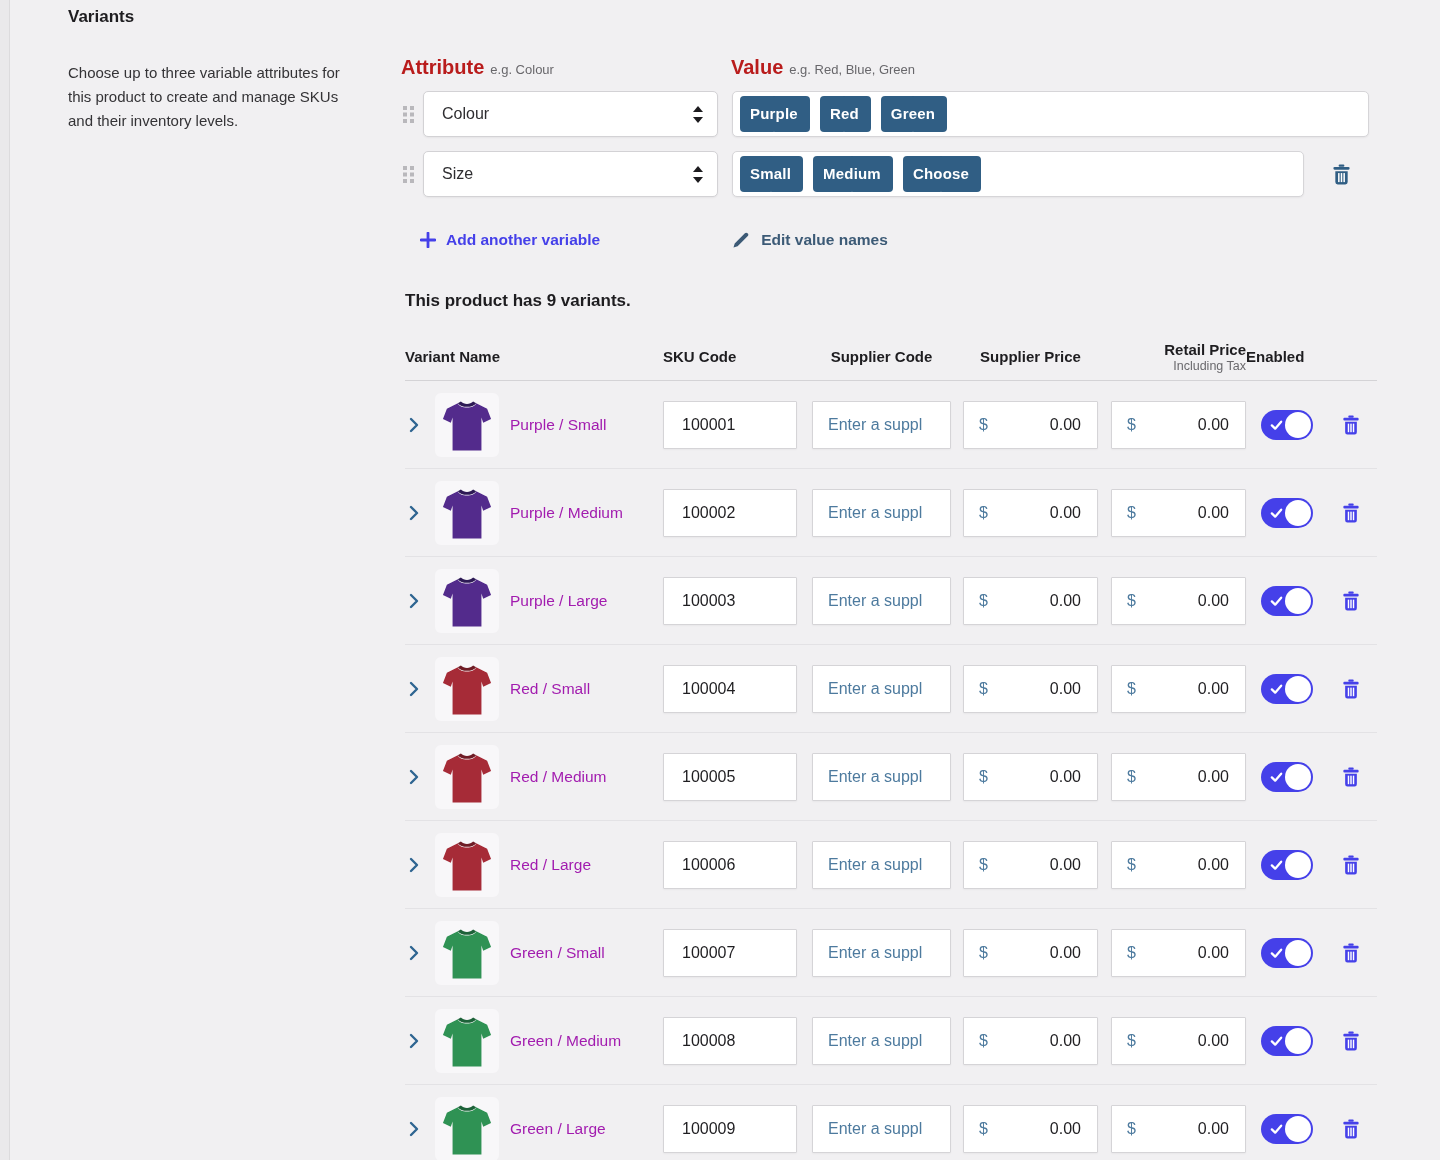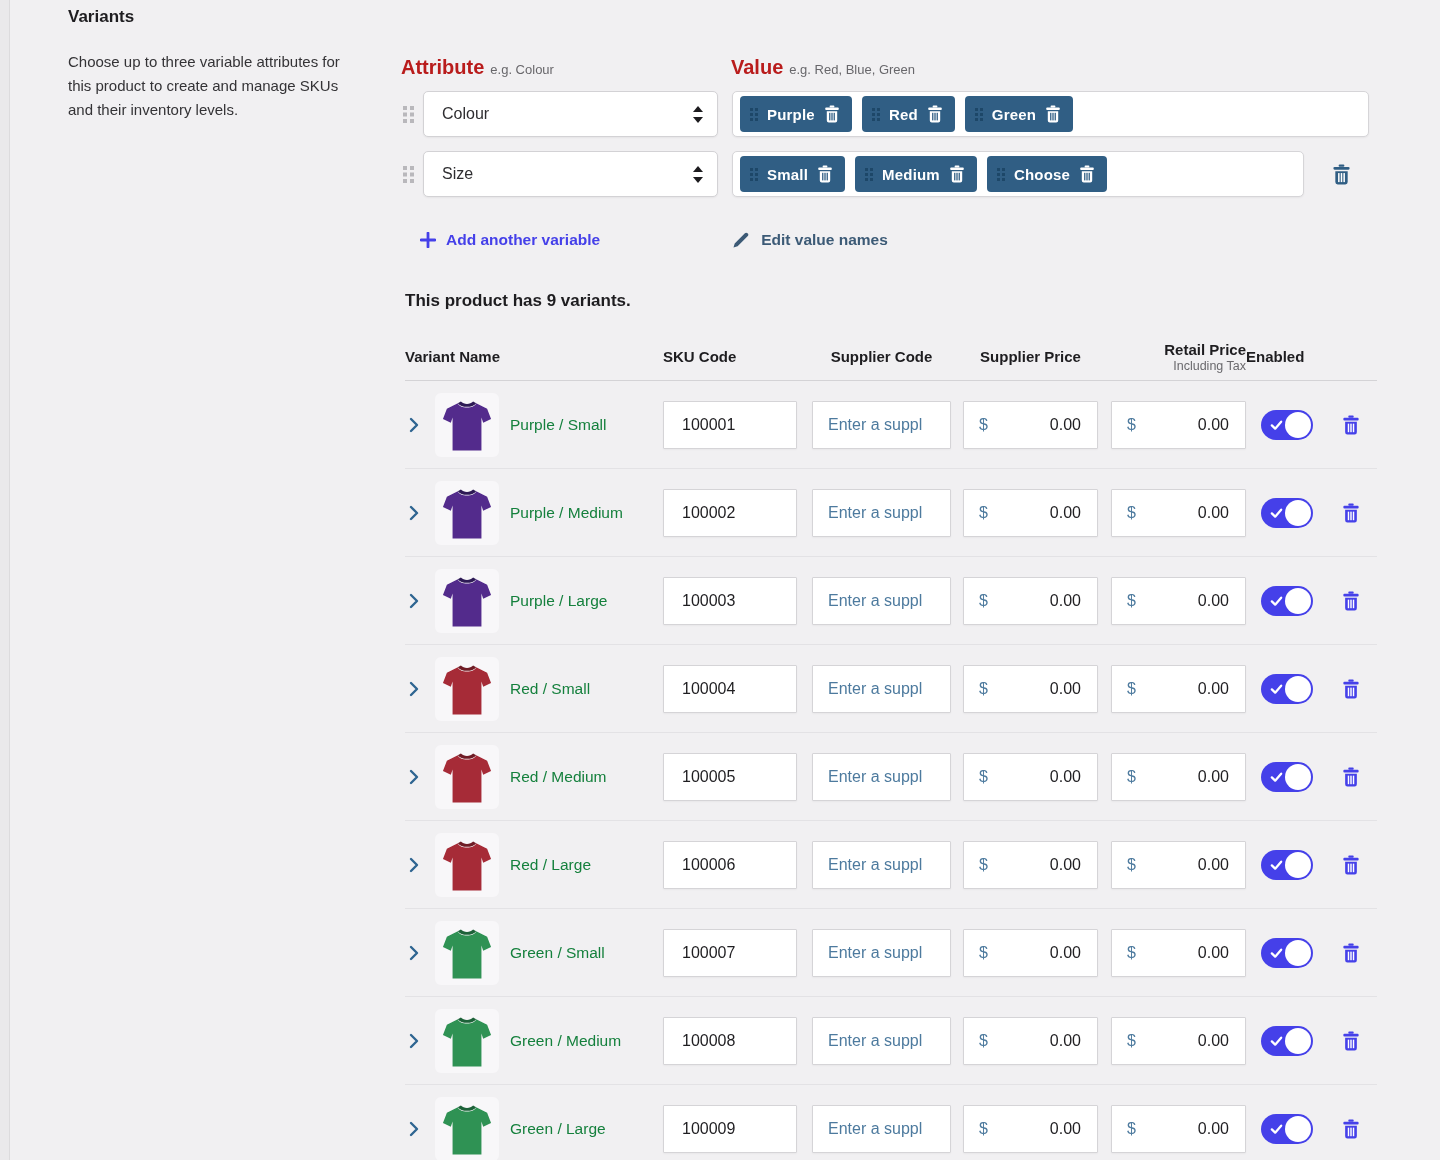--- a/index.html
+++ b/index.html
@@ -8,21 +8,21 @@
     font-family:"Liberation Sans", sans-serif;
     background:#f1f0f2;
     color:#2b2a2d;
     position:relative;
   }
   .edge-strip { position:absolute; left:0; top:0; width:10px; height:1160px;
     background:#eae9eb; border-right:1px solid #dcdbdd; }
 
   
   .section-title { position:absolute; left:68px; top:7px; font-size:17px; font-weight:700; color:#1e1d20; }
-  .section-desc  { position:absolute; left:68px; top:50px; width:292px; font-size:15px; line-height:24px; color:#343336; }
+  .section-desc  { position:absolute; left:68px; top:61px; width:292px; font-size:15px; line-height:24px; color:#343336; }
 
   
   .right-col { position:absolute; left:401px; top:56px; width:1000px; }
 
   .labels-row { display:flex; height:20px; margin-bottom:15px; align-items:baseline; }
   .label-attr-group { width:330px; }
   .bold-label { font-size:20px; font-weight:700; color:#b91c1c; }
   .hint { font-size:13px; color:#68676b; font-weight:400; margin-left:6px; }
 
   .attr-row { display:flex; align-items:center; height:46px; margin-bottom:14px; }
@@ -45,21 +45,21 @@
     display:flex; align-items:center; padding-left:7px;
     box-shadow:0 1px 2px rgba(0,0,0,0.05);
   }
   .attr-row.has-delete .value-box { width:572px; }
   .attr-trash { margin-left:28px; visibility:hidden; display:flex; cursor:pointer; }
   .attr-row.has-delete .attr-trash { visibility:visible; }
 
   .chip {
     display:inline-flex; align-items:center; height:36px;
     background:var(--chip); color:#fff; border-radius:4px;
-    padding:0 12px 0 10px; margin-right:10px; gap:9px; cursor:grab;
+    padding:0 12px 0 10px; margin-right:10px; gap:9px; cursor:grab;flex-direction:column;
   }
   .chip-label { font-size:15px; font-weight:700; letter-spacing:0.2px; }
   .chip-trash { display:flex; cursor:pointer; }
 
   .links-row { display:flex; align-items:center; margin-top:32px; height:22px; }
   .add-attr { display:flex; align-items:center; margin-left:19px; gap:10px; cursor:pointer; }
   .add-attr span { font-size:15.5px; font-weight:700; color:var(--indigo); }
   .edit-values { display:flex; align-items:center; margin-left:132px; gap:11px; cursor:pointer; }
   .edit-values span { font-size:15.5px; font-weight:700; color:#3c5a76; }
 
@@ -75,21 +75,21 @@
   .th-supcode { width:139px; margin-left:15px; text-align:center; }
   .th-sprice { width:135px; margin-left:12px; text-align:center; }
   .th-rprice { width:135px; margin-left:13px; text-align:right; }
   .th-rprice .sub { display:block; font-size:12.5px; font-weight:400; color:#6a696d; margin-top:1px; }
   .th-enabled { width:90px; margin-left:0; }
 
   .variant-row { display:flex; align-items:center; height:88px; border-bottom:1px solid #e3e2e5; }
   .chev { width:18px; flex:none; display:flex; justify-content:center; cursor:pointer; }
   .thumb { width:64px; height:64px; margin-left:12px; flex:none;
     background:#f8f7f9; border-radius:6px; overflow:hidden; display:flex; align-items:center; justify-content:center; }
-  .vname { width:152px; margin-left:11px; flex:none; font-size:15.5px; color:#15803d; }
+  .vname { width:152px; margin-left:11px; flex:none; font-size:15.5px; color:#a21caf; }
   input { font-family:"Liberation Sans", sans-serif; outline:none; }
   .tbox { height:48px; background:#fff; border:1px solid #d5d4d7; border-radius:1px; box-shadow:0 1px 2px rgba(0,0,0,0.04); }
   .sku-input { width:134px; margin-left:1px; flex:none; padding:0 8px 0 18px; font-size:16px; color:#1f1e21; }
   .sup-input { width:139px; margin-left:15px; flex:none; padding:0 4px 0 15px; font-size:16px; color:#1f1e21; }
   .sup-input::placeholder { color:#4d7a9e; opacity:1; }
   .price { width:135px; flex:none; display:flex; align-items:center; }
   .price.sprice { margin-left:12px; } .price.rprice { margin-left:13px; }
   .currency { font-size:16px; color:#4d7a9e; padding-left:15px; }
   .price input { flex:1; min-width:0; border:none; background:transparent; text-align:right; padding-right:16px; font-size:16px; color:#1f1e21; }
   .toggle { width:52px; height:30px; margin-left:15px; flex:none; border-radius:15px;

